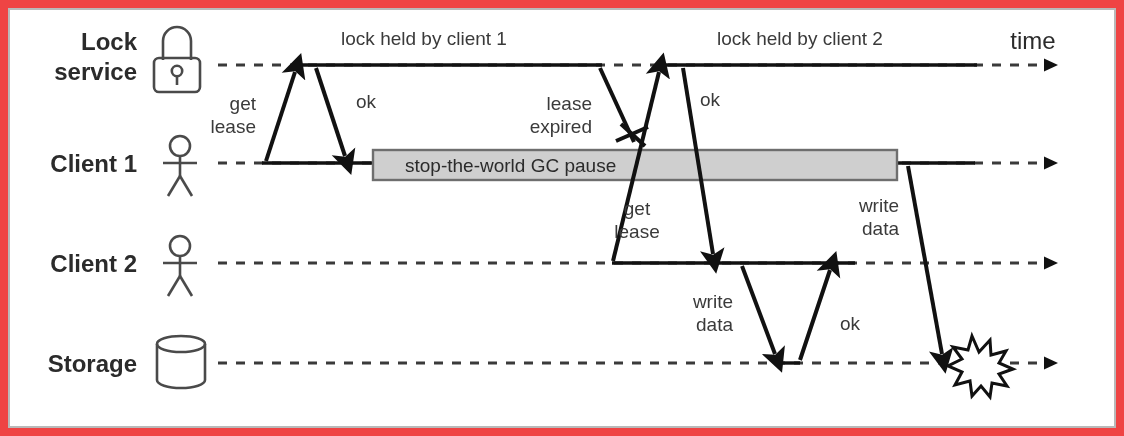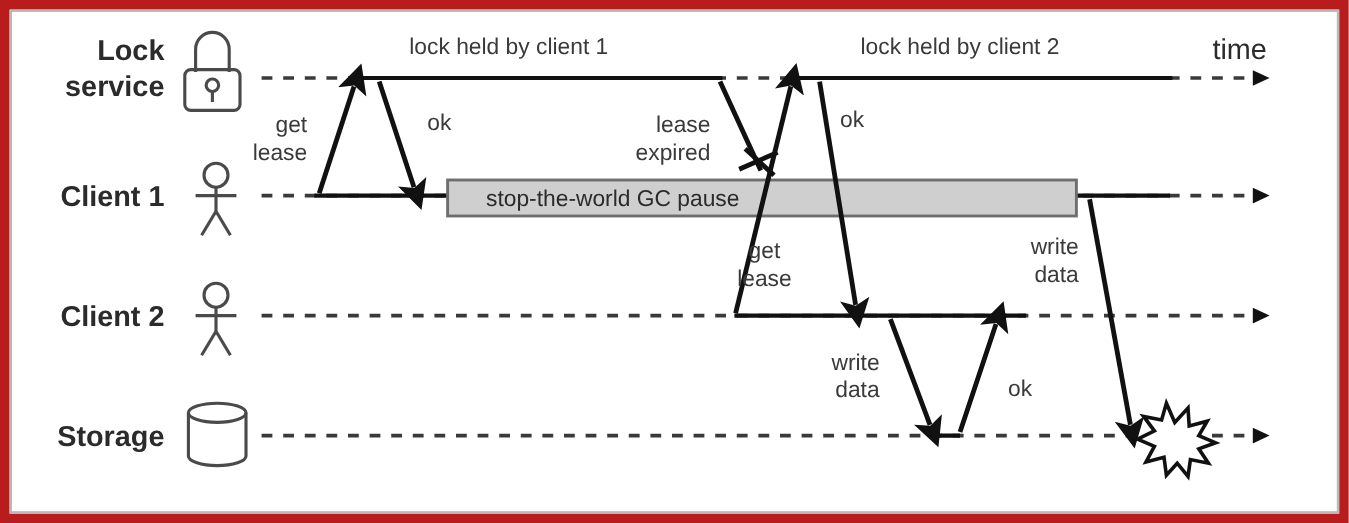--- a/index.html
+++ b/index.html
@@ -1,20 +1,20 @@
 <!DOCTYPE html>
 <html><head>
 <meta charset="utf-8">
 <style>
   html,body{margin:0;padding:0;background:#ffffff;}
   body{font-family:"Liberation Sans", sans-serif;}
   #page{
     position:relative;
     width:1124px;height:436px;
-    background:#b91c1c;
+    background:#ef4444;
     box-sizing:border-box;
     overflow:hidden;
   }
   #frame{
     position:absolute;
     left:8px;top:8px;
     width:1108px;height:420px;
     border:2px solid #b9b9b9;
     box-sizing:border-box;
     background:#ffffff;

